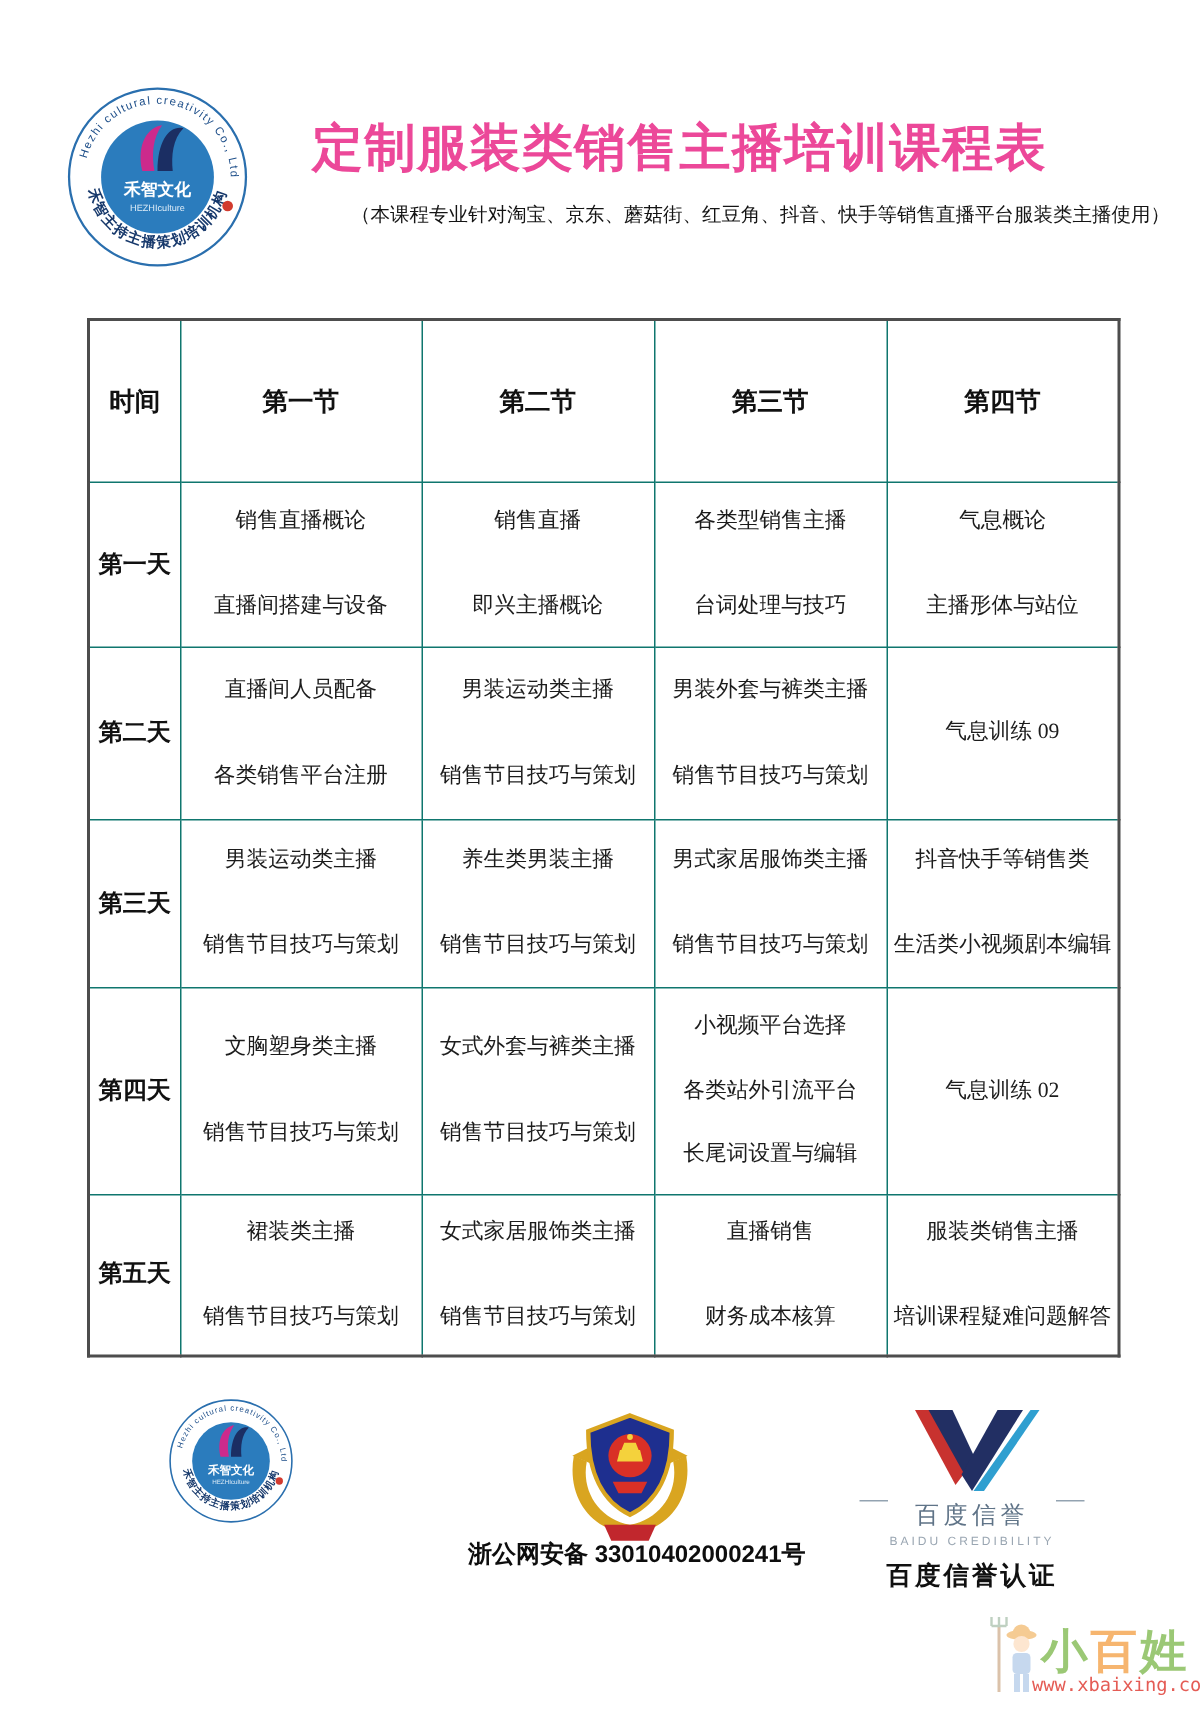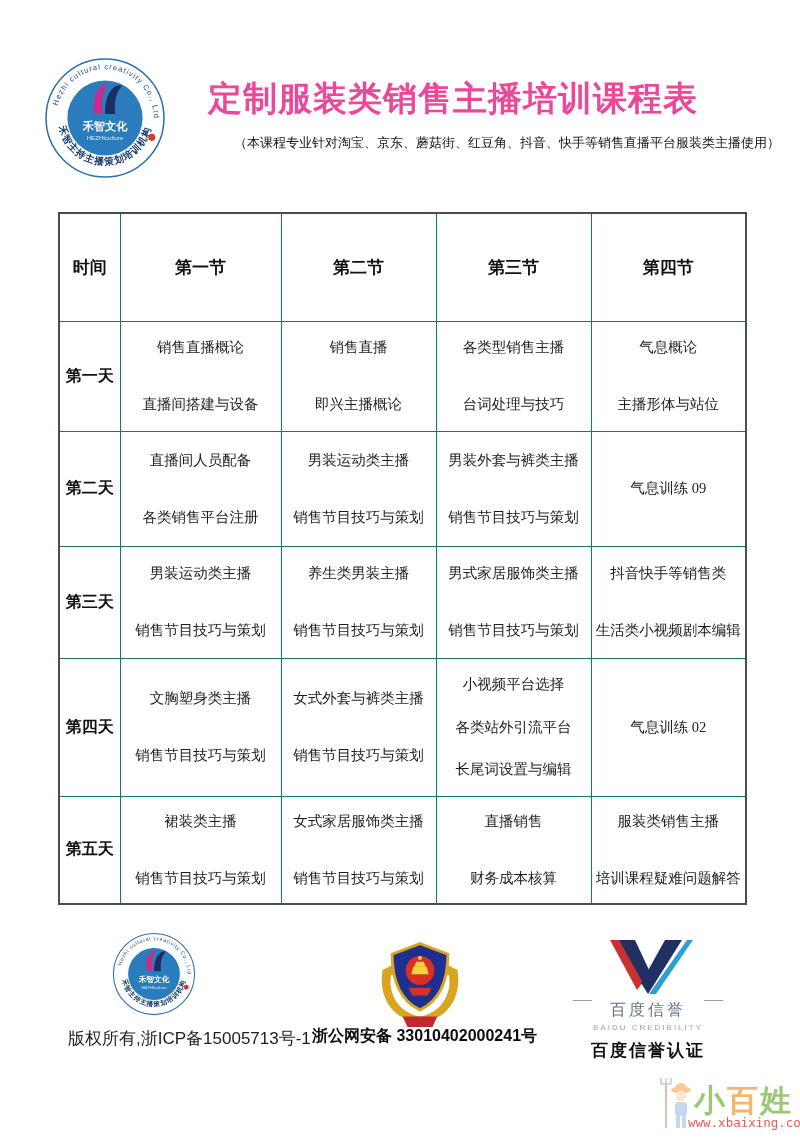--- a/index.html
+++ b/index.html
@@ -269,21 +269,20 @@
     </svg>
     <div class="baidu-title-row">
       <span class="rule"></span>
       <span class="baidu-title">百度信誉</span>
       <span class="rule"></span>
     </div>
     <div class="baidu-subtitle">BAIDU CREDIBILITY</div>
     <div class="baidu-cert">百度信誉认证</div>
   </div>
 
-  <div class="copyright-text">版权所有,浙ICP备15005713号-1</div>
   <div class="police-text">浙公网安备 33010402000241号</div>
 
   <div class="watermark">
     <svg class="wm-cartoon" width="34" height="58" viewBox="0 0 34 58">
       <line x1="6" y1="8" x2="6" y2="52" stroke="#c9a27e" stroke-width="2"></line>
       <path d="M1 8 H11 M1 2 V8 M6 2 V8 M11 2 V8" stroke="#9db8a0" stroke-width="1.6" fill="none"></path>
       <ellipse cx="21" cy="14" rx="10" ry="3.4" fill="#f0b05a"></ellipse>
       <path d="M15 13 A6 6 0 0 1 27 13 Z" fill="#f0b05a"></path>
       <circle cx="21" cy="20" r="5.4" fill="#fcd9b8"></circle>
       <rect x="15" y="26" width="12" height="14" rx="3" fill="#a9c4e6"></rect>

